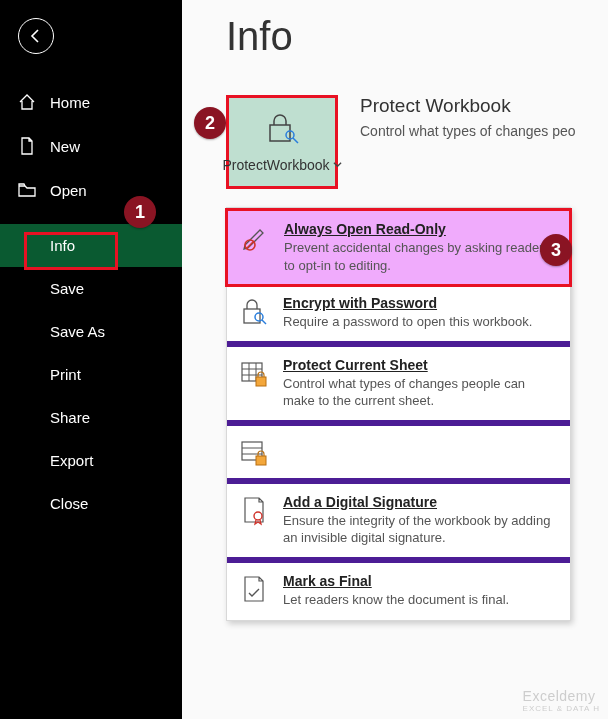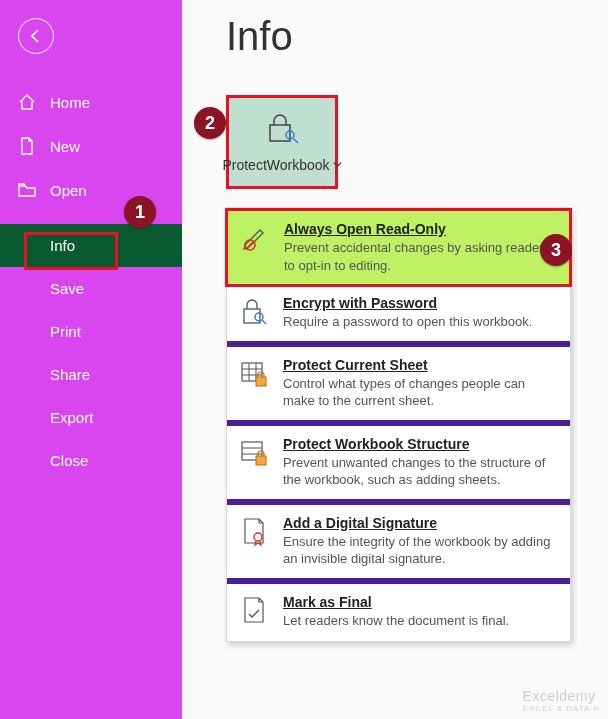--- a/index.html
+++ b/index.html
@@ -7,21 +7,21 @@
     font-family: "Segoe UI", Arial, sans-serif;
     width: 608px; height: 719px;
     display: flex;
     overflow: hidden;
     background: #fafafa;
     position: relative;
   }
   .sidebar {
     width: 182px;
     height: 719px;
-    background: #d946ef;
+    background: #000000;
     color: #fff;
     padding-top: 18px;
     flex-shrink: 0;
   }
   .back-btn {
     width: 36px; height: 36px;
     border: 1.5px solid #fff;
     border-radius: 50%;
     margin-left: 18px;
     display: flex; align-items: center; justify-content: center;
@@ -99,21 +99,21 @@
     display: flex;
     padding: 10px 12px 10px 10px;
     gap: 12px;
     border-bottom: 6px solid #4c1d95;
   }
   .menu-item:last-child { border-bottom: none; }
   .menu-item .mi-icon { width: 34px; flex-shrink: 0; display:flex; align-items:flex-start; justify-content:center; padding-top:2px;}
   .menu-item .mi-body { flex: 1; }
   .menu-item .mi-title { font-size: 14px; color: #222; font-weight: 700; text-decoration: underline; margin-bottom: 2px; }
   .menu-item .mi-desc { font-size: 13px; color: #555; line-height: 1.35; }
-  .menu-item.hi { border: 3px solid #e81123; margin: -2px; background:#bef264; }
+  .menu-item.hi { border: 3px solid #e81123; margin: -2px; background:#f0abfc; }
   .watermark {
     position: absolute; right: 8px; bottom: 6px;
     font-size: 14px; color: rgba(120,120,120,.35); font-weight:300;
     letter-spacing:.5px;
   }
   .watermark sub { font-size: 8px; letter-spacing:1px; display:block; text-align:center;}
 </style>
 </head>
 <body>
 
@@ -151,20 +151,23 @@
     <span>Open</span>
   </div>
 
   <div style="height:12px"></div>
 
   <div class="nav-item no-icon selected">
     <span>Info</span>
   </div>
   <div class="nav-item no-icon">
     <span>Save</span>
+  </div>
+  <div class="nav-item no-icon">
+    <span>Save As</span>
   </div>
   <div class="nav-item no-icon">
     <span>Print</span>
   </div>
   <div class="nav-item no-icon">
     <span>Share</span>
   </div>
   <div class="nav-item no-icon">
     <span>Export</span>
   </div>
@@ -191,20 +194,24 @@
           <span>Protect</span>
           <span style="display:flex;align-items:center;gap:3px">
             <span>Workbook</span>
             <svg width="9" height="9" viewBox="0 0 10 10">
                 <path d="M1 3l4 4 4-4" stroke="#444" stroke-width="1.4" fill="none"></path>
               </svg>
           </span>
         </span>
       </span>
     </div>
+    <div class="protect-side">
+      <h2>Protect Workbook</h2>
+      <p>Control what types of changes peo</p>
+    </div>
   </div>
 
   <div class="menu">
 
     <div class="menu-item hi">
       <span class="mi-icon">
         <svg width="30" height="30" viewBox="0 0 30 30">
           <path d="M5 22 L20 7l3 3L8 25l-4 1z" stroke="#555" stroke-width="1.3" fill="none"></path>
           <circle cx="10" cy="22" r="5" stroke="#d0332b" stroke-width="1.6" fill="none"></circle>
           <path d="M6 26 L14 18" stroke="#d0332b" stroke-width="1.6"></path>
@@ -248,24 +255,20 @@
 
     <div class="menu-item">
       <span class="mi-icon">
         <svg width="30" height="30" viewBox="0 0 30 30">
           <rect x="3" y="4" width="20" height="18" stroke="#555" stroke-width="1.2" fill="none"></rect>
           <path d="M3 10h20 M3 16h20" stroke="#555" stroke-width="1"></path>
           <rect x="17" y="18" width="10" height="9" fill="#f3a73b" stroke="#b86f12" stroke-width="1"></rect>
           <path d="M19 18v-2a3 3 0 0 1 6 0v2" stroke="#b86f12" stroke-width="1.2" fill="none"></path>
         </svg>
       </span>
-      <div class="mi-body">
-        <div class="mi-title">Protect Workbook Structure</div>
-        <div class="mi-desc">Prevent unwanted changes to the structure of the workbook, such as adding sheets.</div>
-      </div>
     </div>
 
     <div class="menu-item">
       <span class="mi-icon">
         <svg width="30" height="30" viewBox="0 0 30 30">
           <path d="M6 2h14l4 4v20H6z M20 2v4h4" stroke="#555" stroke-width="1.2" fill="none"></path>
           <circle cx="19" cy="20" r="4" stroke="#d0332b" stroke-width="1.4" fill="none"></circle>
           <path d="M17 24l-1 4 3-2 3 2-1-4" stroke="#d0332b" stroke-width="1.3" fill="none"></path>
         </svg>
       </span>

